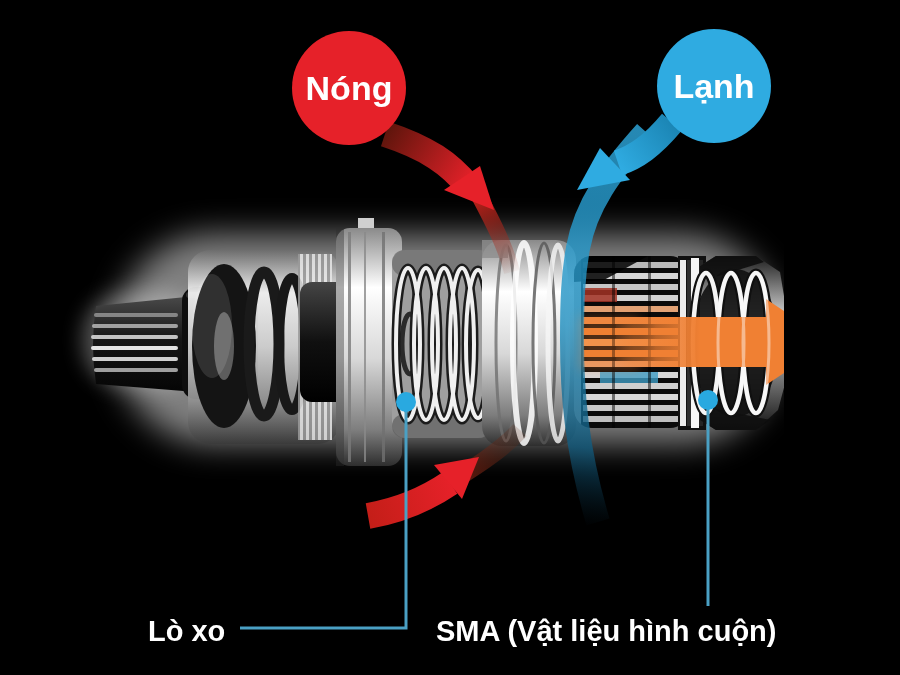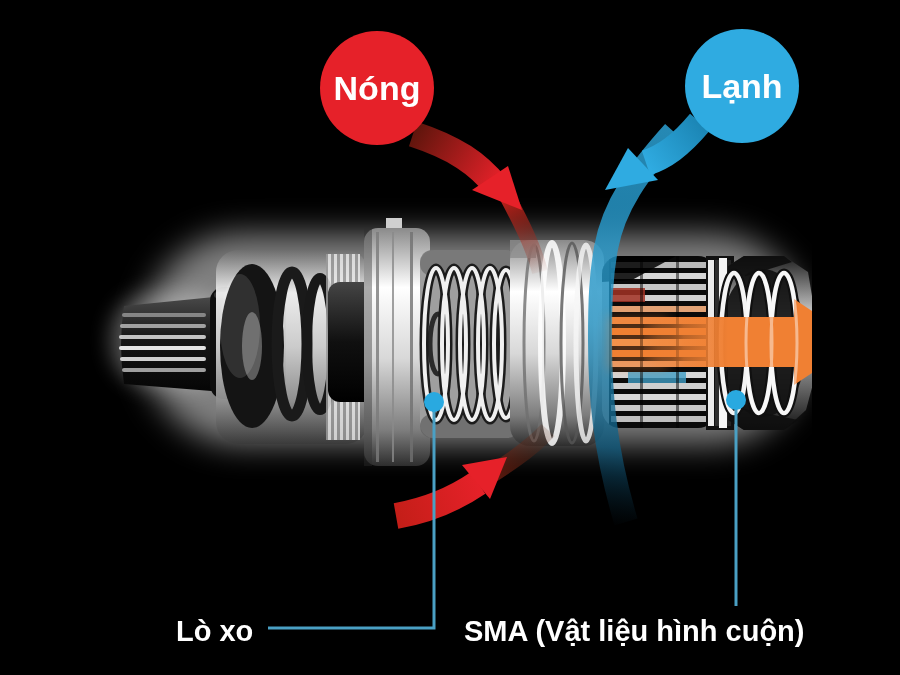--- a/index.html
+++ b/index.html
@@ -1,16 +1,16 @@
 <!DOCTYPE html>
 <html><head>
 <meta charset="utf-8">
 <style>
   html,body{margin:0;padding:0;background:#000;}
-  .stage{position:relative;width:784px;height:675px;background:#eab308;overflow:hidden;margin-left:28px;}
+  .stage{position:relative;width:784px;height:675px;background:#eab308;overflow:hidden;}
   svg{display:block;}
   text{font-family:"Liberation Sans","DejaVu Sans",sans-serif;font-weight:bold;fill:#ffffff;}
   .badge-text{font-size:34px;}
   .callout-text{font-size:29px;}
 </style>
 </head>
 <body>
 
 <div class="stage">
 <svg width="900" height="675" viewBox="0 0 900 675">

